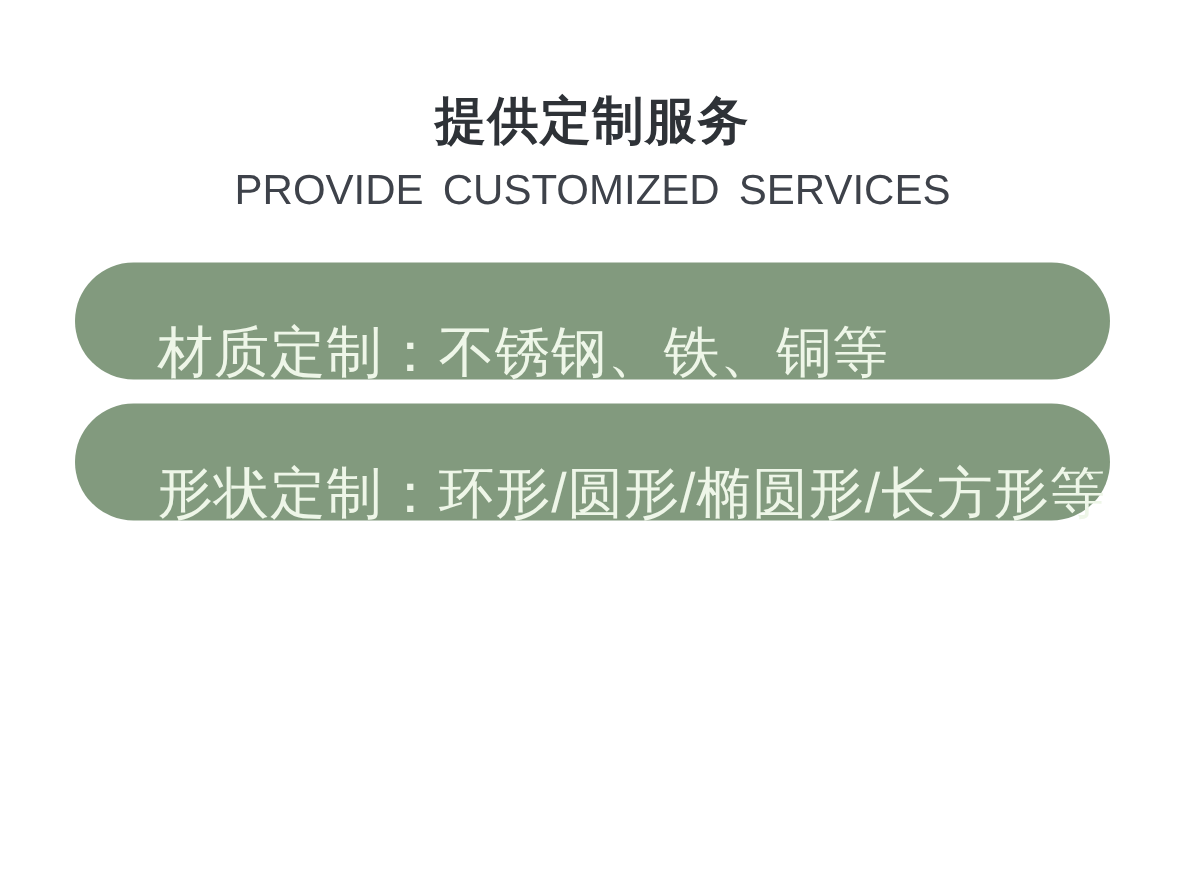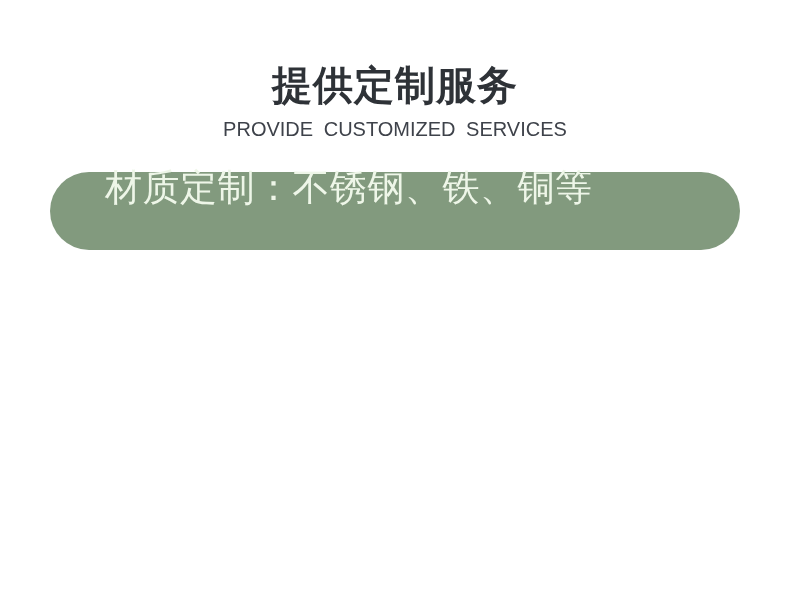--- a/index.html
+++ b/index.html
@@ -17,48 +17,47 @@
     width: 790px;
     height: 590px;
     position: relative;
   }
   .header {
     padding-top: 62px;
     text-align: center;
   }
   .title {
     margin: 0;
-    font-size: 40px;
+    font-size: 34px;
     line-height: 1.15;
     font-weight: 800;
     color: #2e3237;
     letter-spacing: 1px;
   }
   .subtitle {
     margin-top: 9px;
-    font-size: 20px;
+    font-size: 28px;
     line-height: 1.2;
     font-weight: 400;
     color: #3e424a;
     word-spacing: 5px;
   }
   .bars {
     margin-top: 31px;
   }
   .bar {
     width: 690px;
     height: 78px;
     margin: 0 0 16px 50px;
     background: #829a7e;
     border-radius: 39px;
     display: flex;
-    align-items: flex-start;
+    align-items: flex-end;
     box-sizing: border-box;
     padding-left: 55px;
-    font-family: Liberation Mono, monospace;
   }
   .bar:last-child {
     margin-bottom: 0;
   }
   .bar-text {
     font-size: 37px;
     line-height: 1;
     color: #eef6e8;
     white-space: nowrap;
     letter-spacing: 0.5px;
@@ -70,14 +69,17 @@
 <div class="page">
   <div class="header">
     <h1 class="title">提供定制服务</h1>
     <div class="subtitle">PROVIDE CUSTOMIZED SERVICES</div>
   </div>
 
   <div class="bars">
     <div class="bar">
       <span class="bar-text">材质定制：不锈钢、铁、铜等</span>
     </div>
+    <div class="bar">
+      <span class="bar-text">形状定制：环形/圆形/椭圆形/长方形等</span>
+    </div>
   </div>
 </div>
 
 </body></html>

